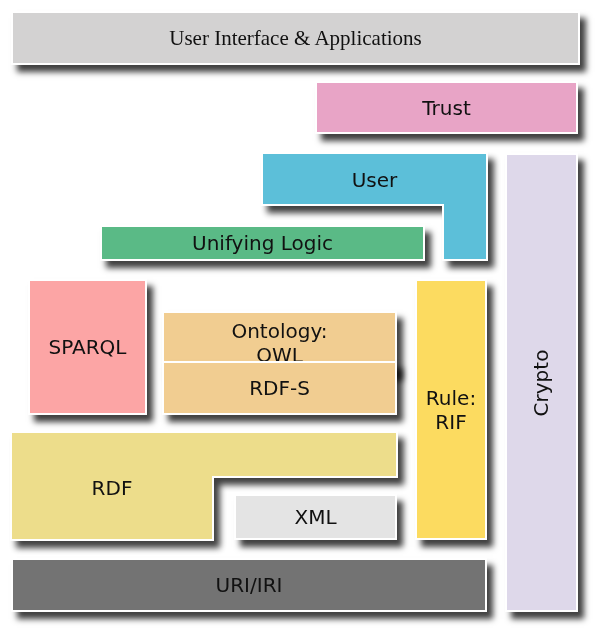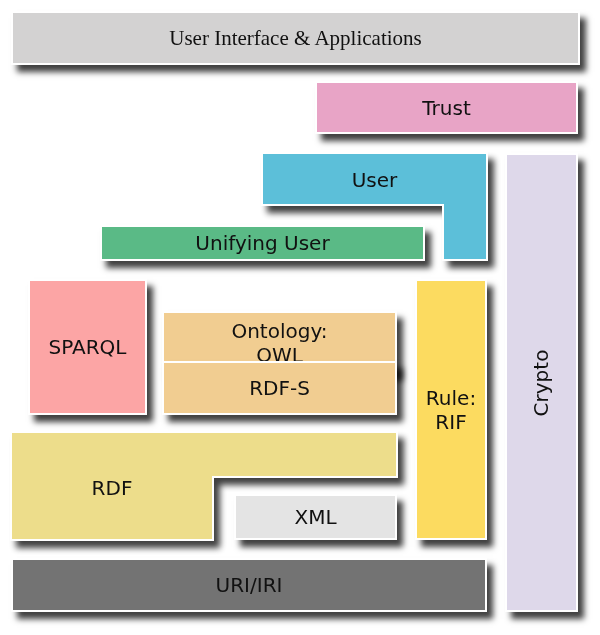--- a/index.html
+++ b/index.html
@@ -40,21 +40,21 @@
           <feMergeNode></feMergeNode>
           <feMergeNode in="SourceGraphic"></feMergeNode>
         </feMerge>
     </filter>
   </defs>
   <path d="M262 153 H487 V260 H443 V205 H262 Z" fill="#5cbfd9" stroke="#ffffff" stroke-width="2" filter="url(#sh)"></path>
 </svg>
 <div class="lbl" style="left:262px; top:168px; width:225px;">User</div>
 
 <div class="layer" style="left:100px; top:225px; width:325px; height:36px; background:#5aba86;">
-  <span>Unifying User</span>
+  <span>Unifying Logic</span>
 </div>
 
 <div class="layer" style="left:28px; top:279px; width:119px; height:136px; background:#fca5a5;">
   <span>SPARQL</span>
 </div>
 
 <div class="layer" style="left:162px; top:279px; width:235px; height:63px; background:#f1cd91; flex-direction:column;margin-top:32px;">
   <span>Ontology:</span>
   <span>OWL</span>
 </div>

